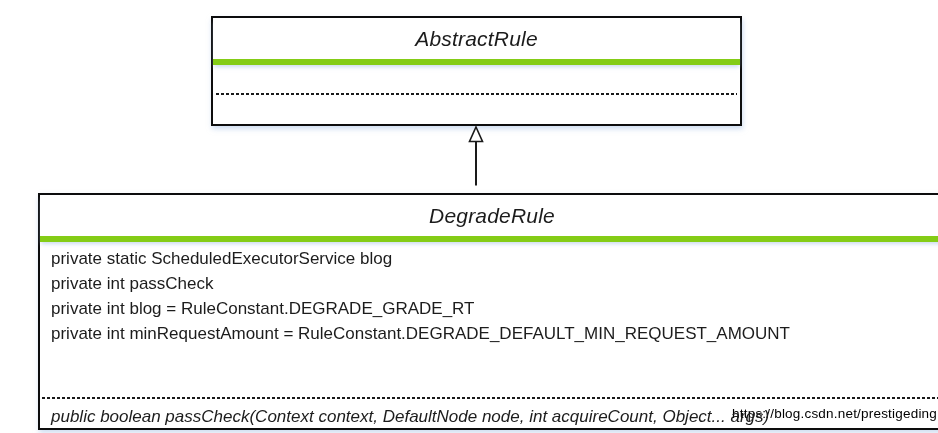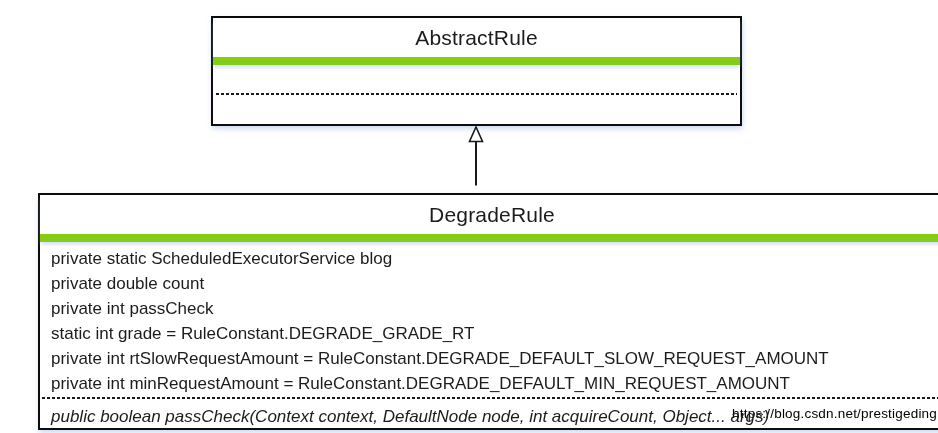--- a/index.html
+++ b/index.html
@@ -21,27 +21,28 @@
     border: 2px solid #0d0d0d;
     box-shadow: 1px 3px 5px rgba(170, 195, 230, 0.55);
     z-index: 1;
   }
 
   .box-abstract { left: 211px; top: 16px; width: 531px; height: 110px; }
   .box-degrade  { left: 38px;  top: 185px; width: 908px; height: 237px; margin-top: 8px; }
 
   .uml-title {
     height: 47px;
-    border-bottom: 8px solid #84cc16;
+    border-bottom: 6px solid #84cc16;
     display: flex;
     align-items: center;
     justify-content: center;
     font-size: 21px;
     letter-spacing: 0.2px;
     box-shadow: 0 3px 4px -1px rgba(170, 195, 230, 0.6);
+    font-style: italic;
   }
 
   .dashed-line {
     height: 2px;
     background-image: repeating-linear-gradient(90deg,
       #1a1a1a 0px, #1a1a1a 3px, transparent 3px, transparent 5px);
   }
 
   .box-abstract .uml-body-empty {
     height: 57px;
@@ -108,24 +109,22 @@
       <line x1="11" y1="16" x2="11" y2="59.5" stroke="#1a1a1a" stroke-width="2"></line>
       <polygon points="11,1 17.5,15.5 4.5,15.5" fill="#ffffff" stroke="#1a1a1a" stroke-width="1.6"></polygon>
     </svg>
   </div>
 
   <div class="uml-box box-degrade">
     <div class="uml-title">DegradeRule</div>
 
     <div class="uml-fields">
       <div>private static ScheduledExecutorService blog</div>
-      <div>private double count</div>
       <div>private int passCheck</div>
-      <div>static int grade = RuleConstant.DEGRADE_GRADE_RT</div>
-      <div>private int rtSlowRequestAmount = RuleConstant.DEGRADE_DEFAULT_SLOW_REQUEST_AMOUNT</div>
+      <div>private int blog = RuleConstant.DEGRADE_GRADE_RT</div>
       <div>private int minRequestAmount = RuleConstant.DEGRADE_DEFAULT_MIN_REQUEST_AMOUNT</div>
     </div>
 
     <div class="dashed-line sep"></div>
 
     <div class="uml-methods">
       <div>public boolean passCheck(Context context, DefaultNode node, int acquireCount, Object... args)</div>
     </div>
   </div>
 

